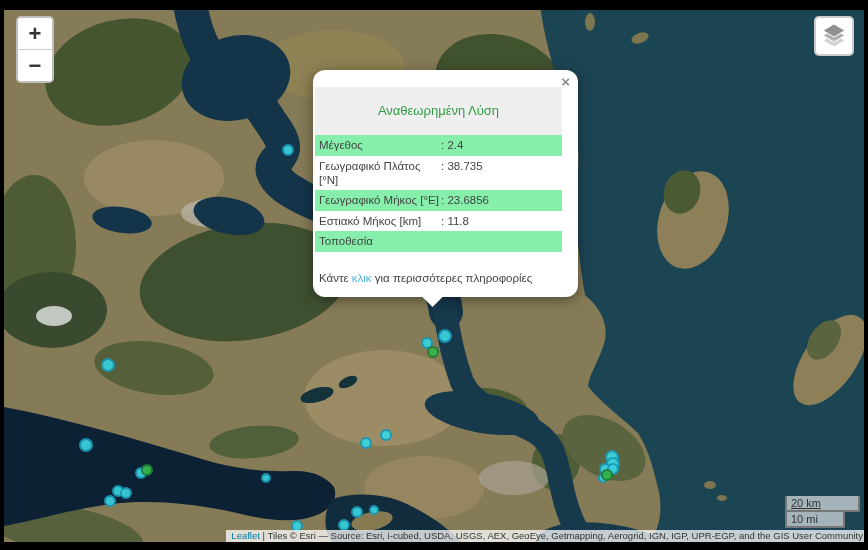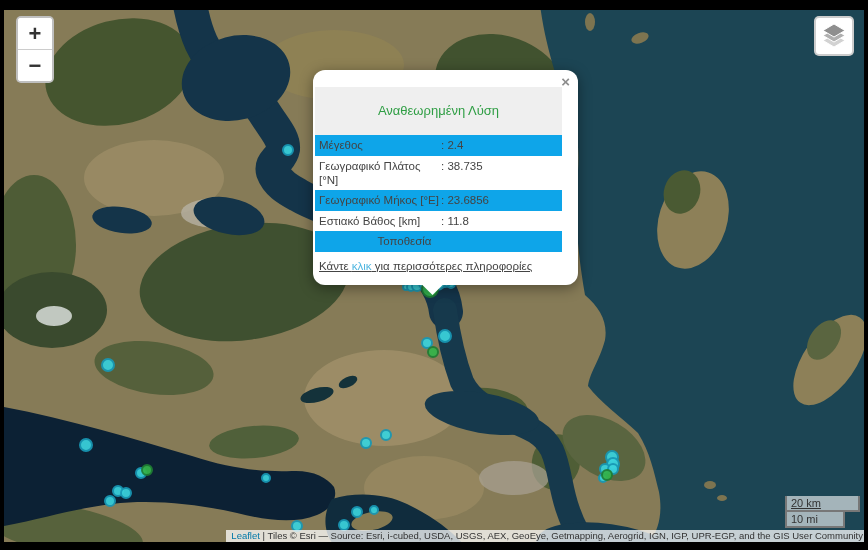--- a/index.html
+++ b/index.html
@@ -18,24 +18,24 @@
   .zoombtn + .zoombtn{border-top:1px solid #ccc;}
   
   .layersctl{position:absolute;right:10px;top:6px;z-index:800;width:36px;height:36px;background:#fff;
     border:2px solid rgba(0,0,0,.2);border-radius:5px;display:flex;align-items:center;justify-content:center;cursor:pointer;}
   
   .popup{position:absolute;left:309px;top:60px;width:265px;z-index:700;background:#fff;border-radius:12px;
     box-shadow:0 3px 14px rgba(0,0,0,.4);padding:7px 0 9px 0;color:#444;font-size:11.5px;line-height:1.25;}
   .popup .closex{position:absolute;top:3px;right:8px;font-size:15px;font-weight:bold;color:#8e8e8e;cursor:pointer;}
   .ptitle{margin:10px 16px 0 2px;padding:16px 4px;text-align:center;font-size:13px;background:#efefef;}
   .prow{display:flex;margin:0 16px 0 2px;padding:3px 4px;}
-  .prow.odd{background:#0ea5e9;justify-content:center;}
+  .prow.odd{background:#86efac;}
   .prow .lbl{width:122px;flex:none;}
   .prow .val{flex:1;}
-  .pfooter{margin:4px 16px 0 2px;padding:3px 4px;text-decoration:underline;}
+  .pfooter{margin:16px 16px 0 2px;padding:3px 4px;}
   .ptip{position:absolute;left:112px;bottom:-7px;width:15px;height:15px;background:#fff;transform:rotate(45deg);}
   
   .scalectl{position:absolute;left:781px;bottom:14px;z-index:600;font-size:11px;color:#333;}
   .scaleline{background:rgba(255,255,255,.6);border:2px solid #777;border-top:none;
     padding:1px 4px 0 4px;height:13px;line-height:12px;box-sizing:content-box;white-space:nowrap;overflow:hidden;}
   .scaleline.km{width:63px;text-decoration:underline;}
   .scaleline.mi{width:48px;}
   
   .attrib{position:absolute;right:-4px;bottom:0;z-index:600;background:rgba(255,255,255,.75);
     padding:0 5px 1px 5px;font-size:9.5px;line-height:11px;color:#333;white-space:nowrap;}
@@ -165,21 +165,21 @@
           </div>
           <div class="prow">
             <div class="lbl">Γεωγραφικό Πλάτος [°N]</div>
             <div class="val">: 38.735</div>
           </div>
           <div class="prow odd">
             <div class="lbl">Γεωγραφικό Μήκος [°E]</div>
             <div class="val">: 23.6856</div>
           </div>
           <div class="prow">
-            <div class="lbl">Εστιακό Βάθος [km]</div>
+            <div class="lbl">Εστιακό Μήκος [km]</div>
             <div class="val">: 11.8</div>
           </div>
           <div class="prow odd">
             <div class="lbl">Τοποθεσία</div>
           </div>
         </div>
       <div class="pfooter">
         <span>Κάντε </span><span style="color: rgb(79, 182, 224);">κλικ</span><span> για περισσότερες πληροφορίες</span>
       </div>
       <div class="ptip"></div>

